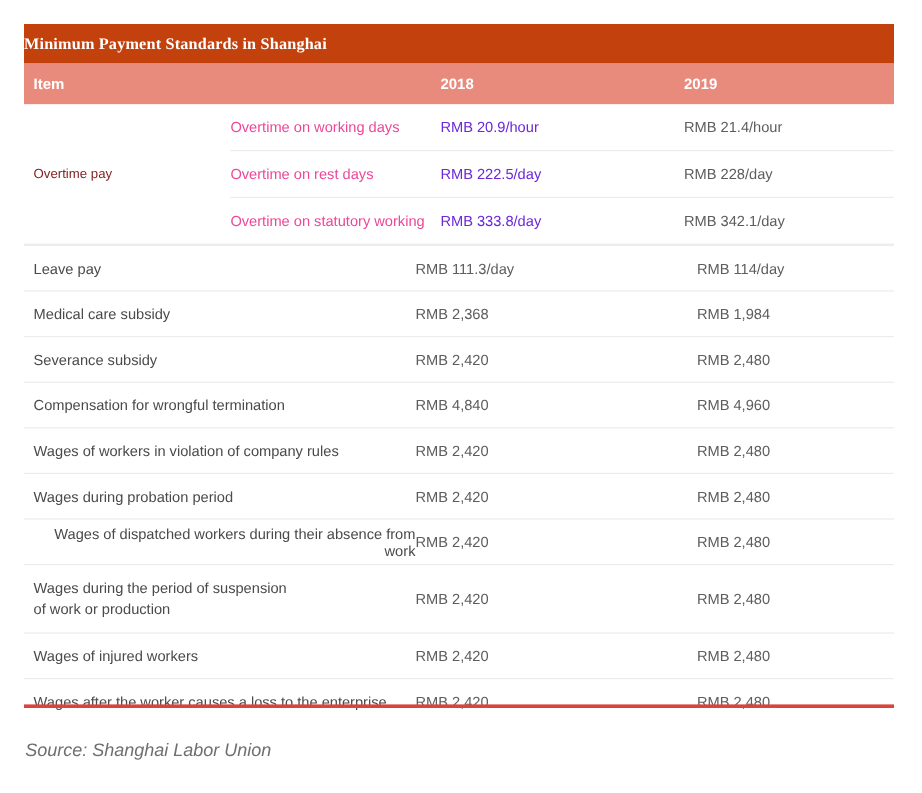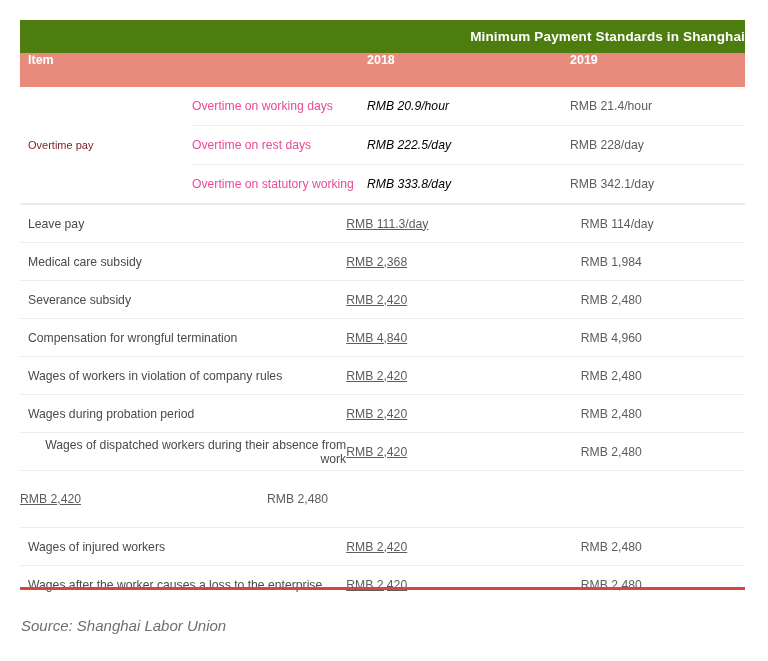--- a/index.html
+++ b/index.html
@@ -39,34 +39,36 @@
   
   .table-wrap {
     position: absolute;
     left: 20px;
     top: 20px;
     width: 725px;
     z-index: 2;
   }
 
   .title-bar {
-    background: #4d7c0f;
+    background: #c2410c;
     height: 33px;
     line-height: 33px;
-    text-align: right;
+    text-align: left;
     color: #ffffff;
     font-size: 13.5px;
     font-weight: bold;
     letter-spacing: 0.15px;
+    font-family: Liberation Serif, serif;
   }
 
   .sub-header {
     background: #e88a7c;
     height: 34px;
     display: flex;
+    align-items: center;
     color: #ffffff;
     font-size: 12.5px;
     font-weight: bold;
   }
   .sub-header .c-item   { width: 347px; padding-left: 8px; box-sizing: border-box; }
   .sub-header .c-2018   { width: 203px; }
   .sub-header .c-2019   { width: 175px; }
 
   .body-area {
     background: #ffffff;
@@ -86,21 +88,21 @@
     display: flex;
     align-items: center;
     font-size: 12.2px;
     color: #5d5d5d;
   }
   .cell.item {
     width: 347px;
     padding-left: 8px;
     color: #4a4a4a;
   }
-  .cell.v2018 { width: 203px; text-decoration: underline; }
+  .cell.v2018 { width: 203px; }
   .cell.v2019 { width: 175px; margin-left: 44px; }
 
   
   .row.simple { height: 37px; text-align: right; }
 
   
   .row.twoline { height: 56px; }
   .row.twoline .cell.item { line-height: 1.45; display: block; padding-top: 11px; }
 
   
@@ -116,21 +118,21 @@
   }
   .group-sub { flex: 1; }
   .subrow {
     display: flex;
     align-items: center;
     height: 38px;
     border-top: 1px solid #ececec;
   }
   .subrow:first-child { border-top: none; }
   .subrow .c-sub   { width: 175px; box-sizing:border-box; font-size: 12.2px; color: #ec4899; }
-  .subrow .c-2018  { width: 203px; font-size: 12.2px; color: #000000; font-style: italic; }
+  .subrow .c-2018  { width: 203px; font-size: 12.2px; color: #6d28d9; }
   .subrow .c-2019  { width: 175px; font-size: 12.2px; color: #5d5d5d; }
 
   .group-divider-bottom { border-bottom: 1px solid #ececec; }
 
   
   .bottom-rule {
     position: absolute;
     left: 20px;
     top: 587px;
     width: 725px;
@@ -249,20 +251,24 @@
         <div class="cell v2019">RMB 2,480</div>
       </div>
 
       <div class="row simple">
         <div class="cell item">Wages of dispatched workers during their absence from work</div>
         <div class="cell v2018">RMB 2,420</div>
         <div class="cell v2019">RMB 2,480</div>
       </div>
 
       <div class="row twoline">
+        <div class="cell item">
+          <span>Wages during the period of suspension</span><br>
+          <span>of work or production</span>
+        </div>
         <div class="cell v2018">RMB 2,420</div>
         <div class="cell v2019">RMB 2,480</div>
       </div>
 
       <div class="row simple">
         <div class="cell item">Wages of injured workers</div>
         <div class="cell v2018">RMB 2,420</div>
         <div class="cell v2019">RMB 2,480</div>
       </div>
 

